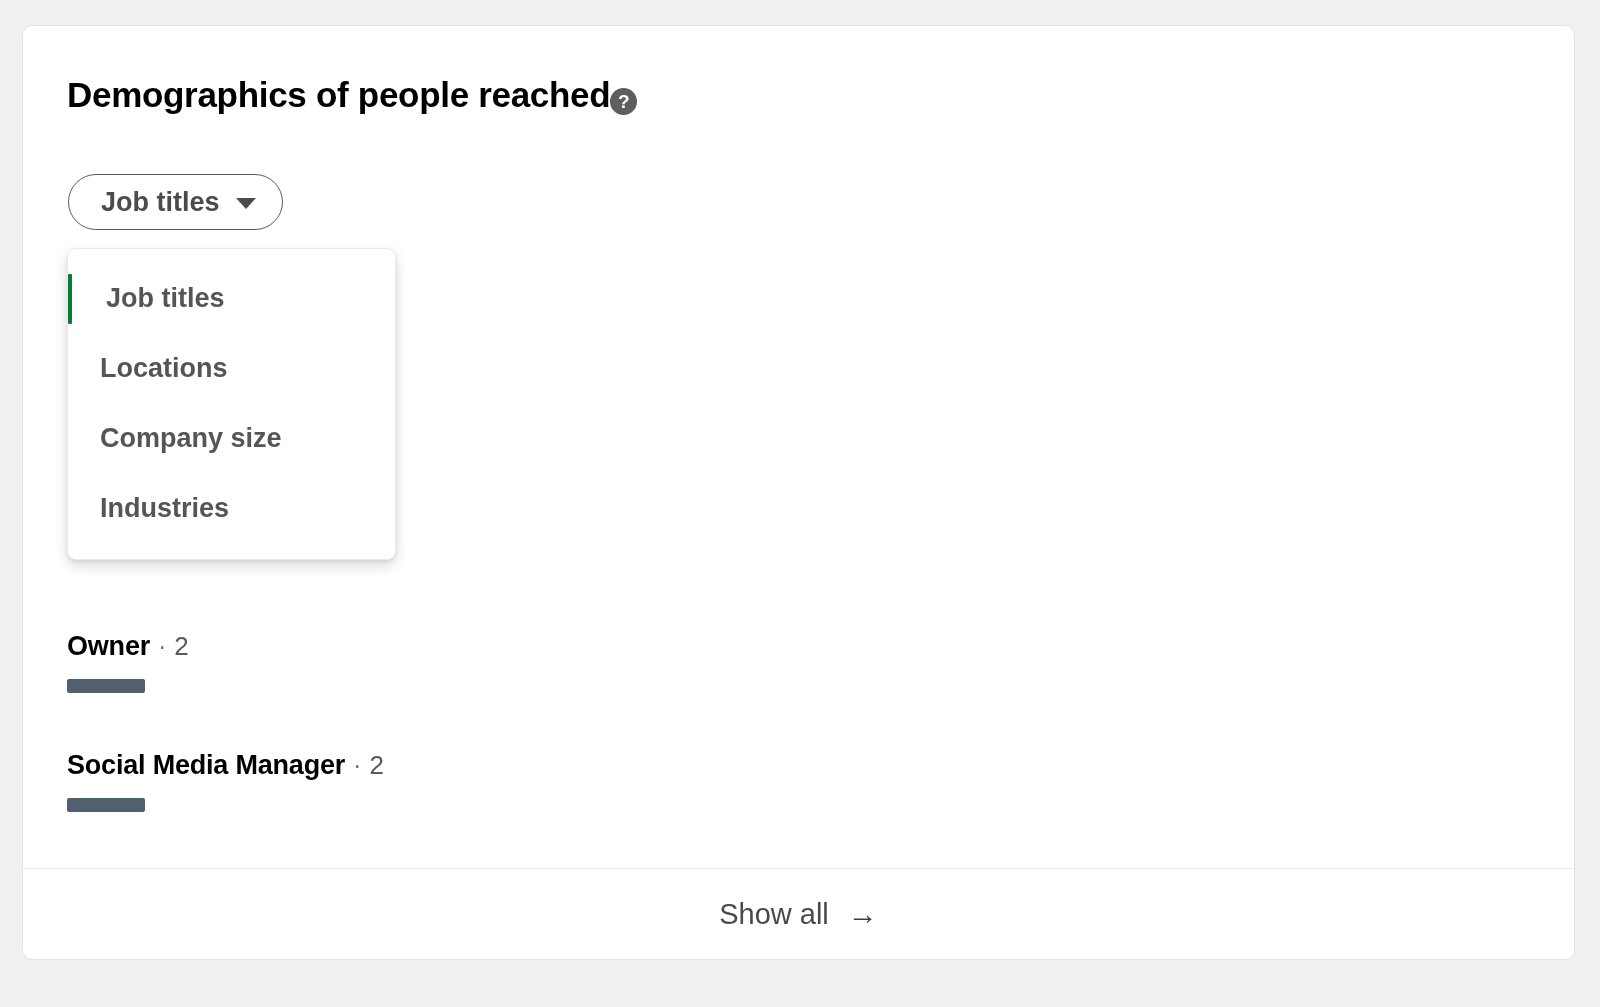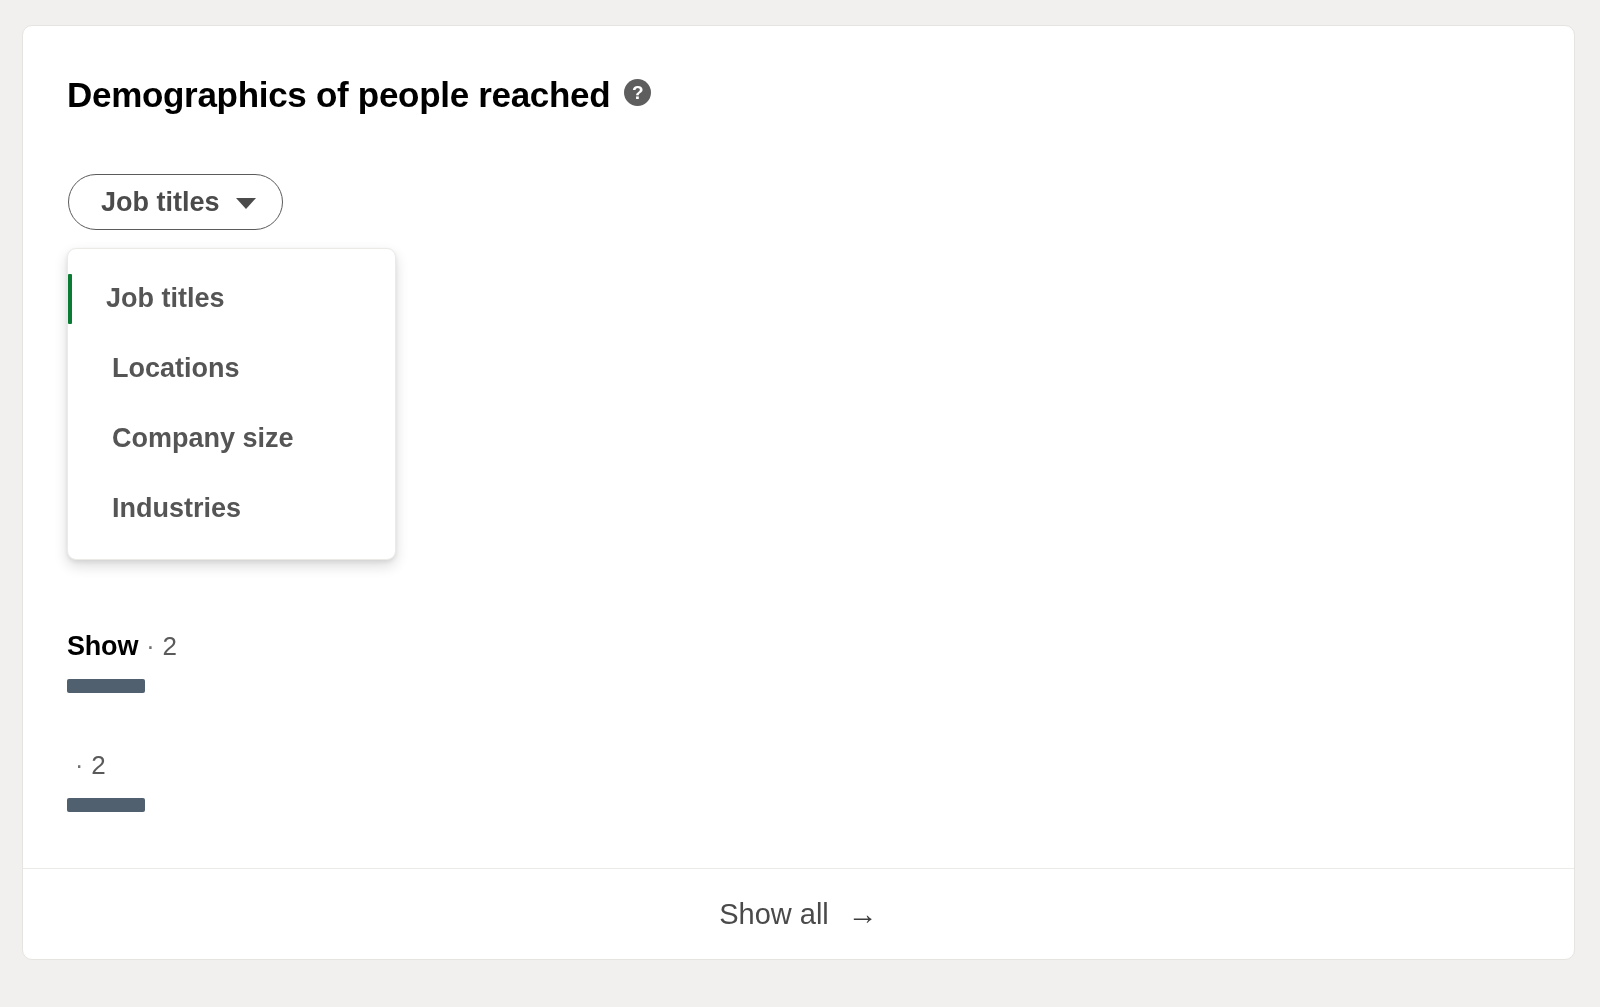--- a/index.html
+++ b/index.html
@@ -27,22 +27,21 @@
     box-sizing: border-box;
     overflow: visible;
   }
 
   
   .card-header {
     position: absolute;
     left: 44px;
     top: 49px;
     display: flex;
-    align-items: flex-start;
-    gap: 14px;
+    align-items: flex-end;
   }
   .card-title {
     font-size: 35px;
     font-weight: bold;
     color: #000000;
     letter-spacing: -0.3px;
     line-height: 40px;
     white-space: nowrap;
   }
   .help-icon {
@@ -106,21 +105,21 @@
     box-shadow: 0 6px 14px rgba(0,0,0,0.14), 0 2px 4px rgba(0,0,0,0.07);
     padding: 14px 0 16px 0;
     box-sizing: border-box;
     z-index: 20;
   }
   .dropdown-item {
     position: relative;
     height: 70px;
     display: flex;
     align-items: center;
-    padding-left: 44px;
+    padding-left: 32px;
     cursor: pointer;
     box-sizing: border-box;
   }
   .dropdown-item .dd-label {
     font-size: 27px;
     font-weight: bold;
     color: #555555;
     line-height: 1;
     white-space: nowrap;
   }
@@ -245,31 +244,32 @@
     </div>
     <div class="dropdown-item">
       <span class="dd-label">Industries</span>
     </div>
   </div>
 
   <div class="demo-list">
 
     <div class="demo-row">
       <div class="demo-label-line">
-        <span class="demo-name">Show</span>
+        <span class="demo-name">Owner</span>
         <span class="demo-sep">·</span>
         <span class="demo-count">2</span>
       </div>
       <div class="demo-bar-track">
         <div class="demo-bar-fill" style="width: 5.6%;"></div>
       </div>
     </div>
 
     <div class="demo-row">
       <div class="demo-label-line">
+        <span class="demo-name">Social Media Manager</span>
         <span class="demo-sep">·</span>
         <span class="demo-count">2</span>
       </div>
       <div class="demo-bar-track">
         <div class="demo-bar-fill" style="width: 5.6%;"></div>
       </div>
     </div>
 
   </div>
 

